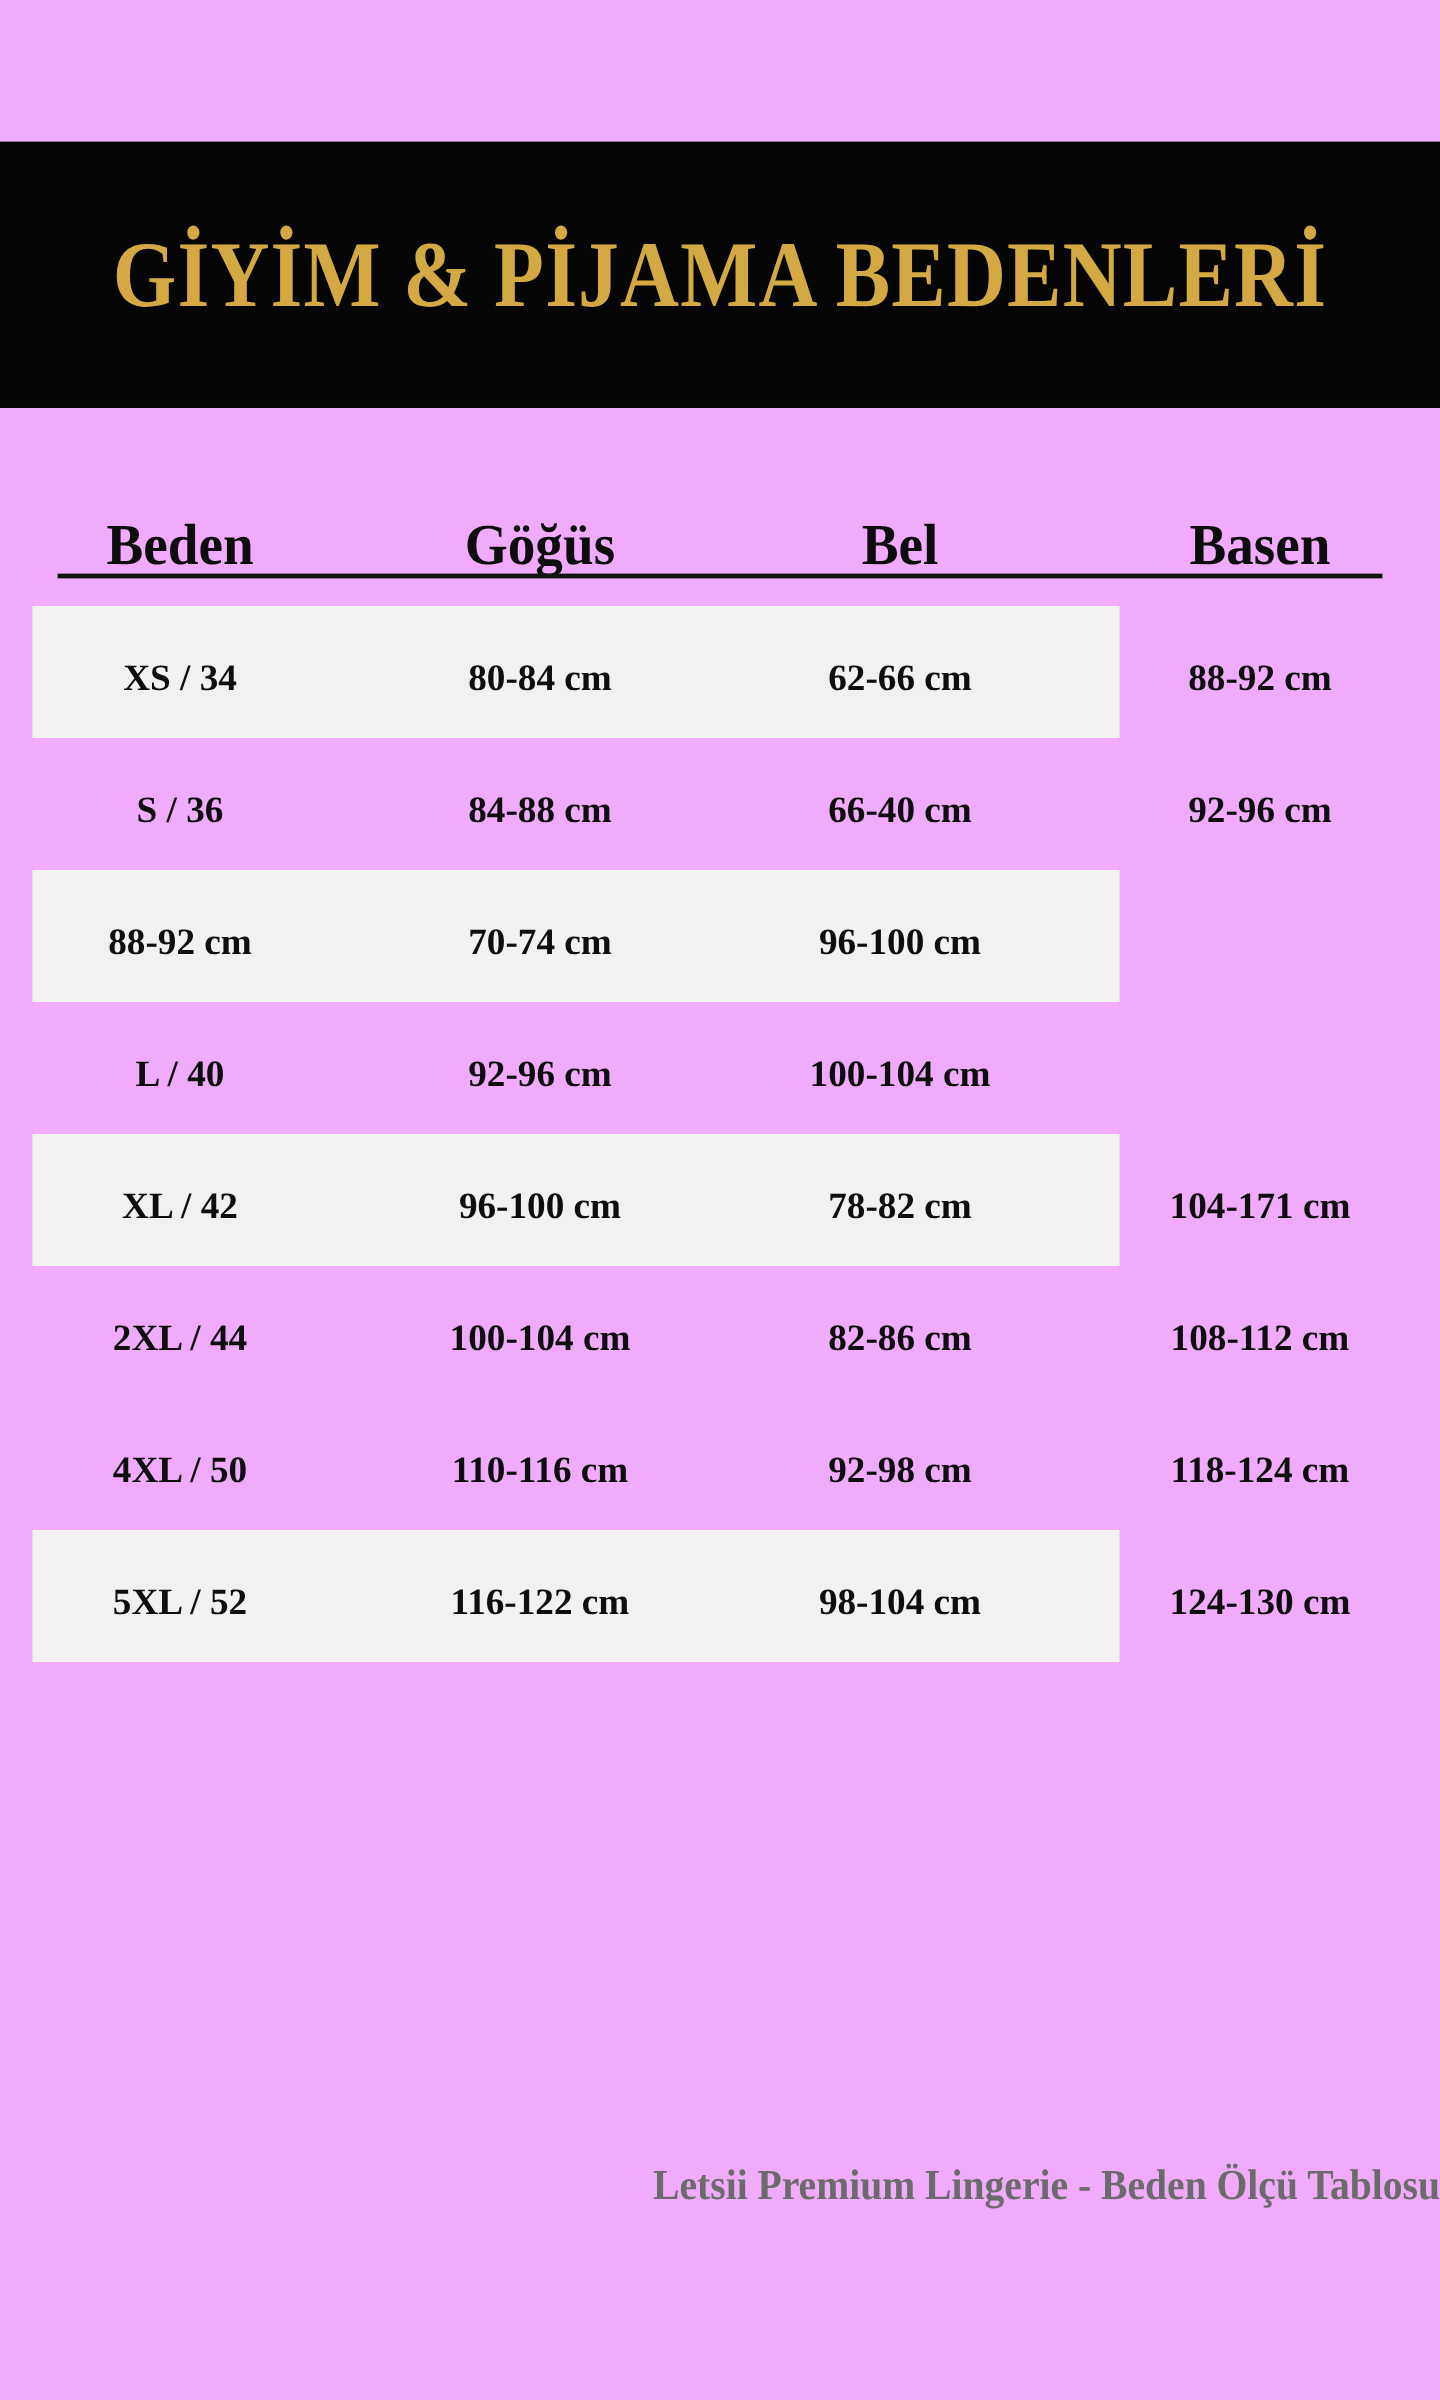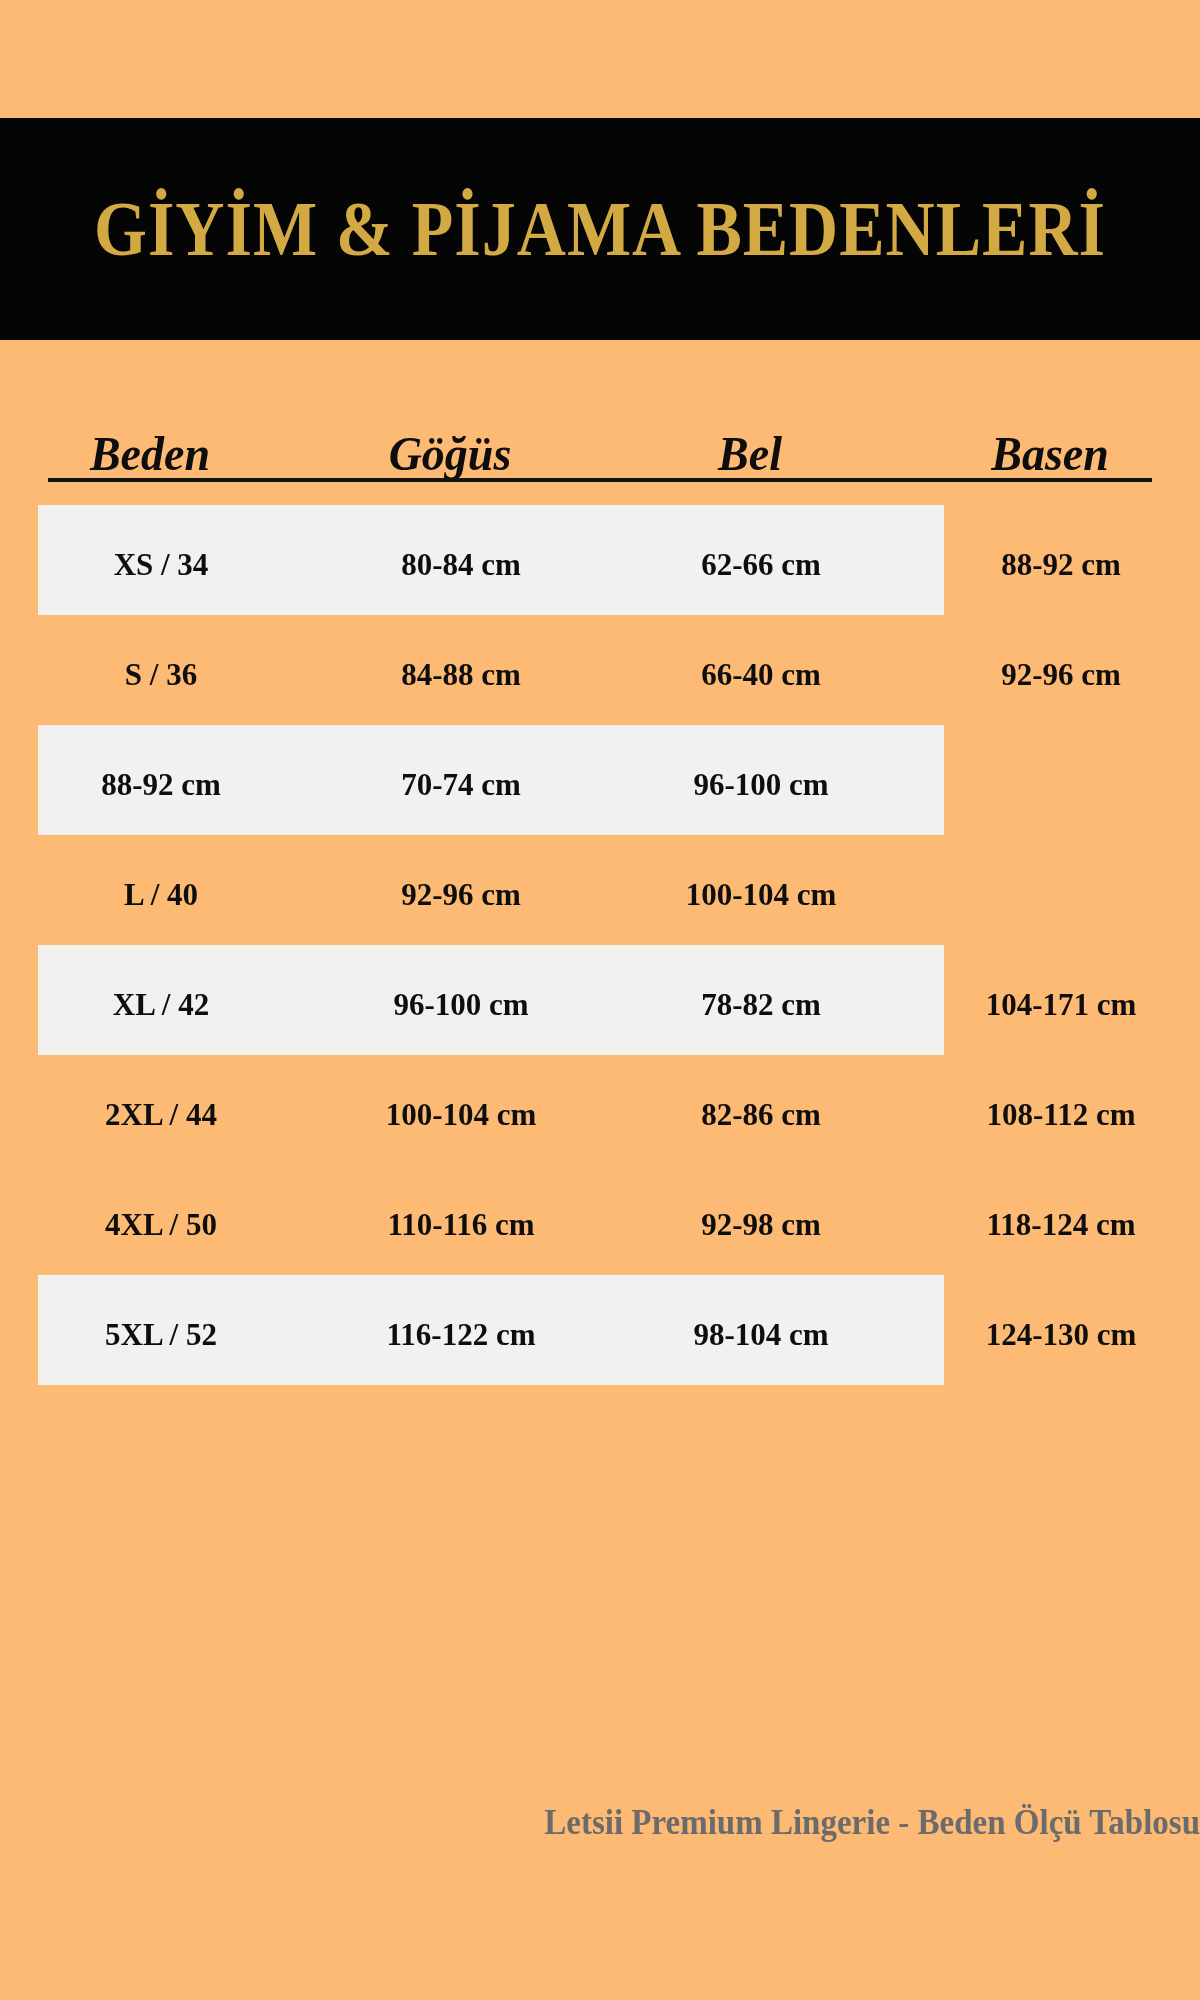--- a/index.html
+++ b/index.html
@@ -1,19 +1,19 @@
 <!DOCTYPE html>
 <html style="--banner-bg: #050505; --title-gold: #D2A943; --stripe: #F2F1EF; --footer-gray: #6B6B6B;"><head>
 <meta charset="utf-8">
 <style>
   html,body { margin:0; padding:0; background:#ffffff; }
   .page {
     position:relative;
     width:1200px; height:2000px;
-    background:#fdba74;
+    background:#f0abfc;
     font-family:"Liberation Serif", serif;
     overflow:hidden;
     margin:0 auto;
   }
 
   
   .banner {
     position:absolute; left:0; top:118px;
     width:1200px; height:222px;
     background:var(--banner-bg,#050505);
@@ -25,41 +25,41 @@
     font-size:68px; font-weight:700;
     letter-spacing:1px;
     white-space:nowrap;
     transform:scaleY(1.15);
   }
 
   
   .thead {
     position:absolute; left:0; top:412px;
     width:972px; height:70px;
-    display:grid; grid-template-columns:repeat(4,300px);font-style:italic;
+    display:grid; grid-template-columns:repeat(4,300px);
   }
   .thead .hcell {
     display:flex; align-items:flex-end; justify-content:center;
     font-size:46px; font-weight:700; color:#0d0d0d;
     line-height:56px;
     transform:scaleY(1.05);
   }
   .header-rule {
     position:absolute; left:48px; top:478px;
     width:1104px; height:4px;
     background:#141414;
   }
   .tbody {
     position:absolute; left:0; top:505px;
     width:1200px;
   }
   .row {
     position:relative;
     width:959px; height:110px;
-    display:grid; grid-template-columns:repeat(4,300px);margin-left:11px;
+    display:grid; grid-template-columns:repeat(4,300px);
   }
   .row.striped::before {
     content:"";
     position:absolute; left:27px; right:26px; top:0; bottom:0;
     background:var(--stripe,#F2F1EF);
   }
   .row .cell {
     position:relative;
     display:flex; align-items:center; justify-content:center;
     font-size:31px; font-weight:700; color:#0e0e0e;

